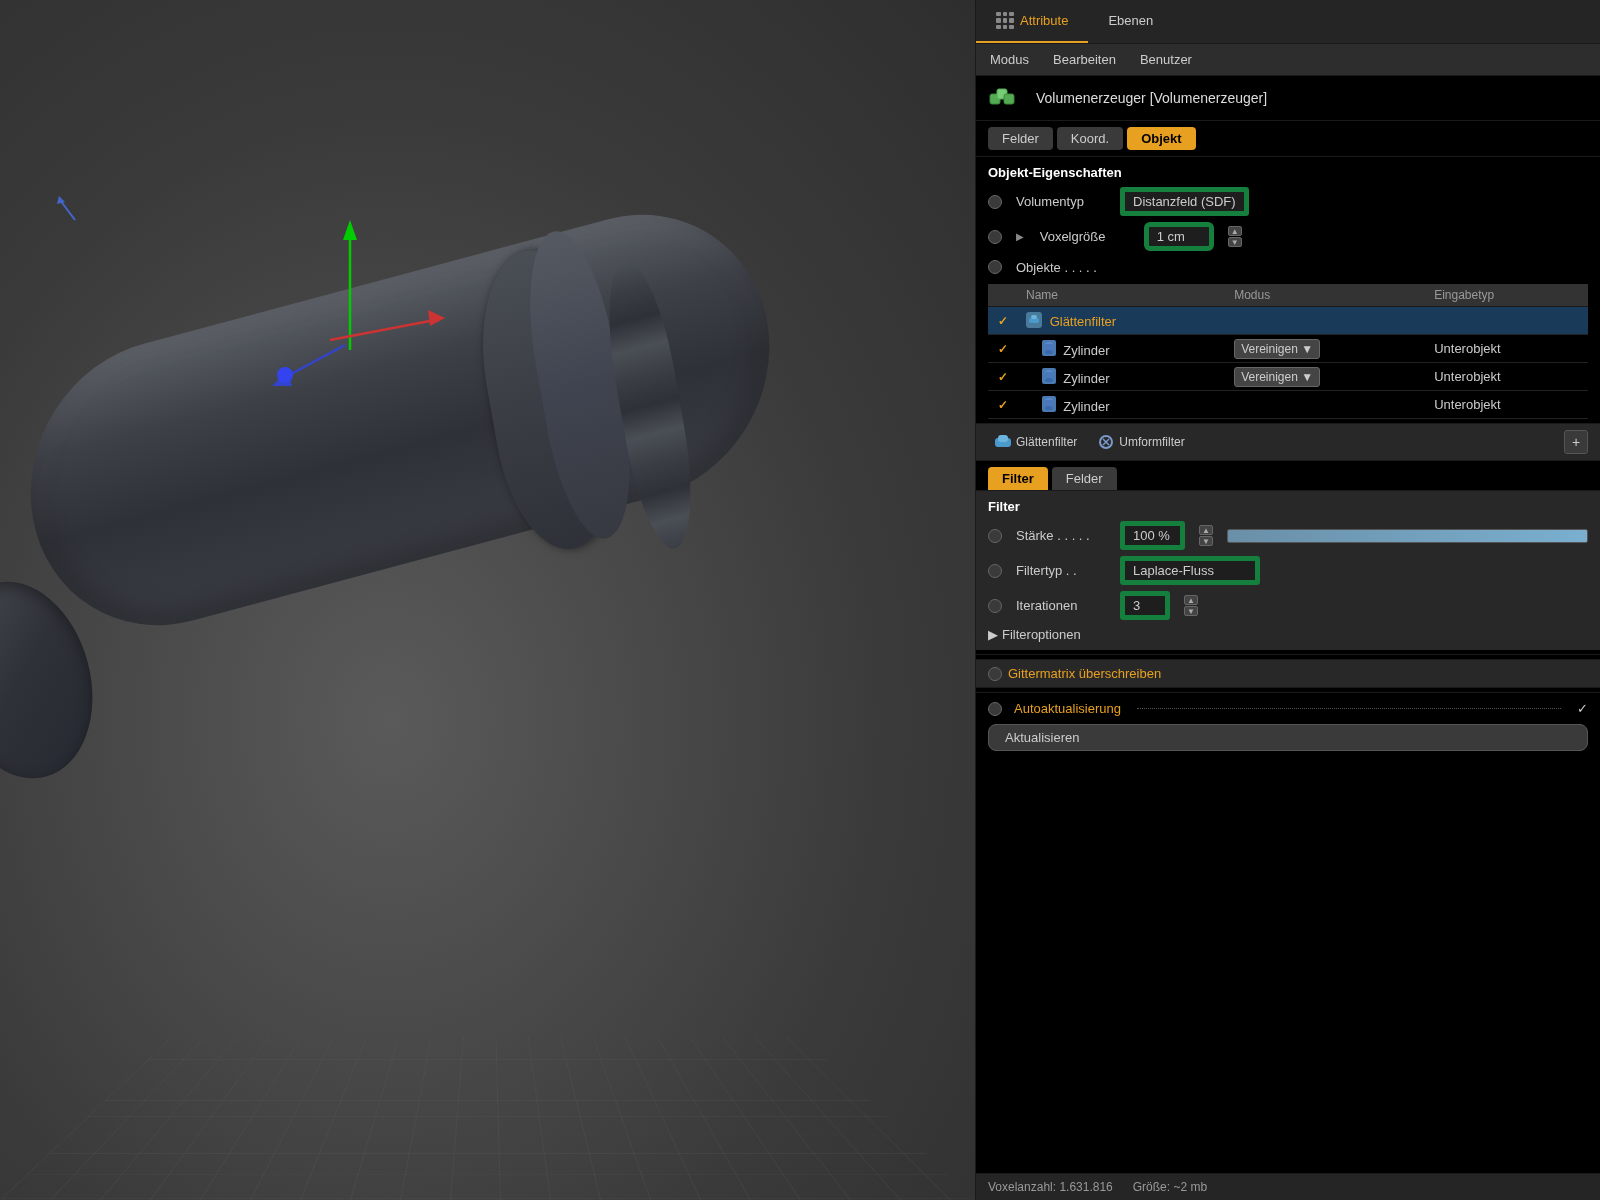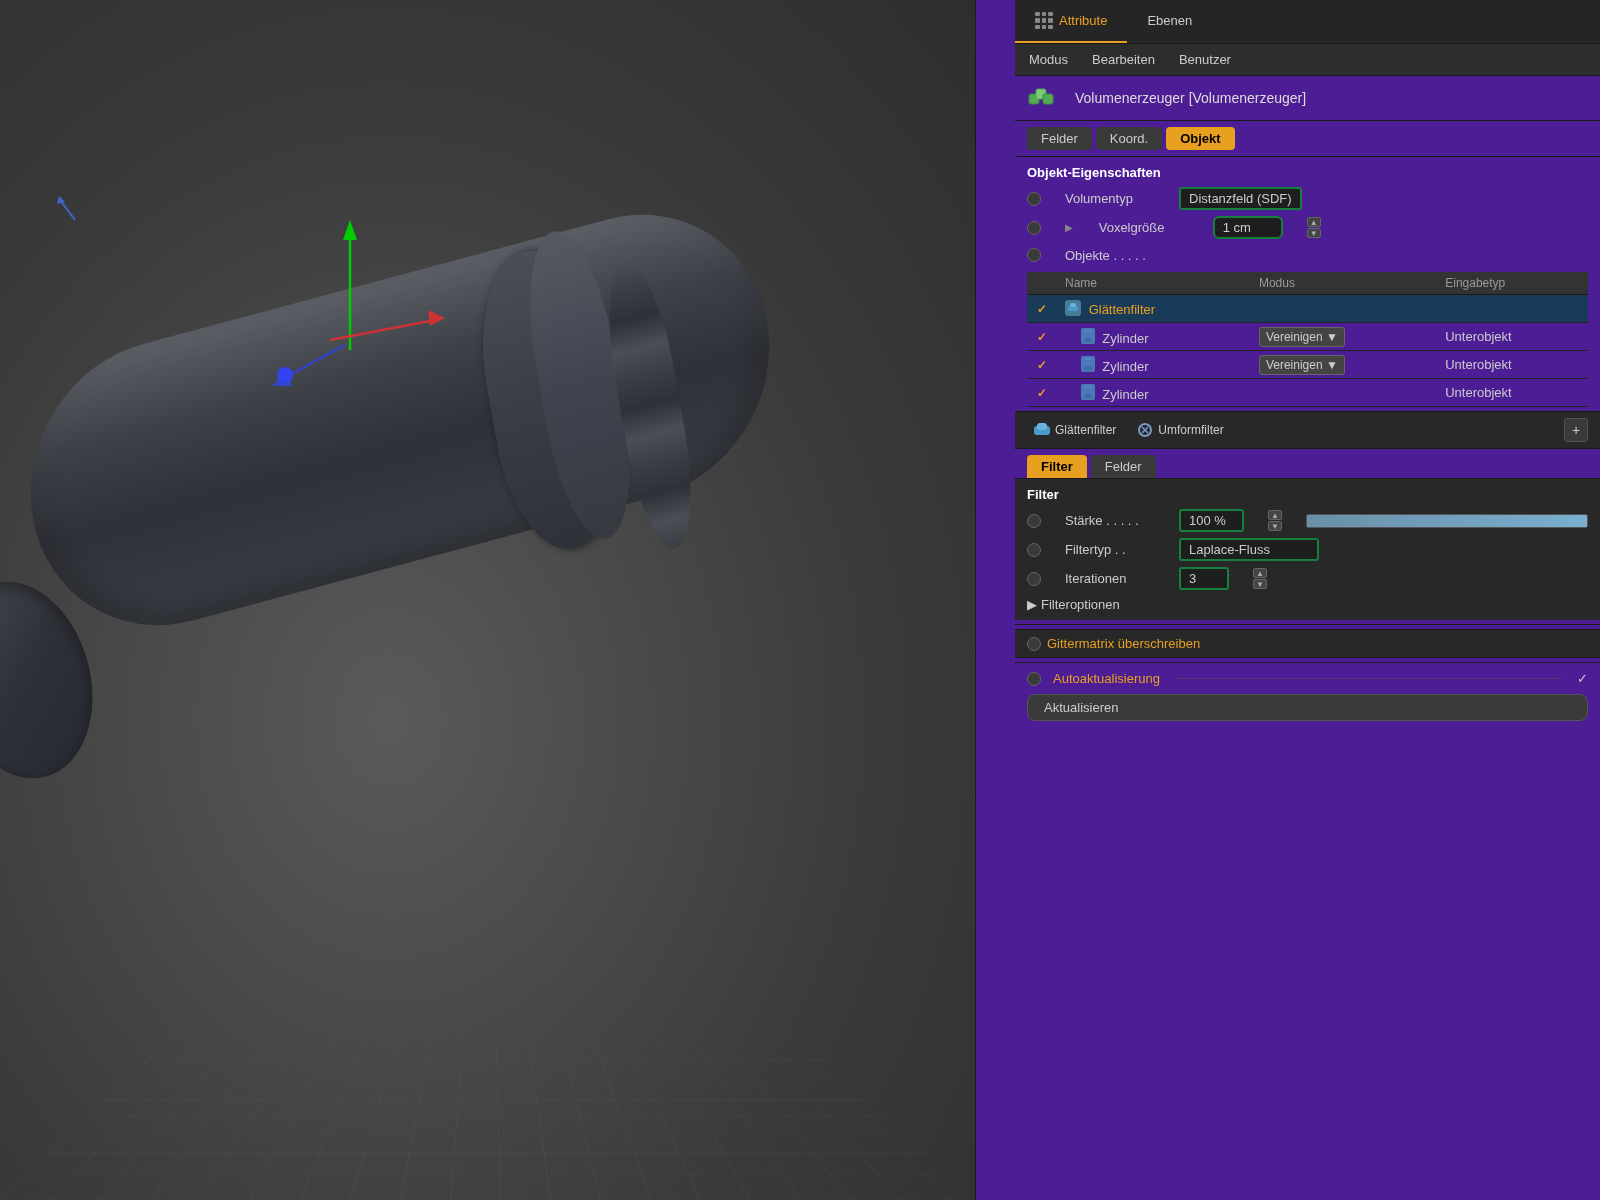--- a/index.html
+++ b/index.html
@@ -122,25 +122,24 @@
     
     .gizmo svg {
       position: absolute;
       top: 0; left: 0;
     }
 
     
     #panel {
       width: 625px;
       height: 1200px;
-      background: #4c1d95;
+      background: #000000;
       display: flex;
       flex-direction: column;
       border-left: 1px solid #1a1a1a;
-      padding-left: 39px;
     }
 
     
     .tab-bar-top {
       display: flex;
       background: #252525;
       border-bottom: 1px solid #1a1a1a;
       height: 44px;
       align-items: stretch;
     }
@@ -236,21 +235,21 @@
       font-size: 13px;
       padding: 8px 12px 4px;
     }
 
     
     .prop-row {
       display: flex;
       align-items: center;
       padding: 3px 12px;
       min-height: 26px;
-      gap: 24px;
+      gap: 14px;
     }
 
     .prop-radio {
       width: 14px;
       height: 14px;
       border-radius: 50%;
       border: 1px solid #666;
       background: #3a3a3a;
       flex-shrink: 0;
       cursor: pointer;
@@ -262,21 +261,21 @@
       min-width: 90px;
     }
 
     .prop-label-dots {
       color: #ccc;
       font-size: 13px;
     }
 
     .prop-value-box {
       background: #1e1e1e;
-      border: 2px solid #15803d;
+      border: 5px solid #15803d;
       border-radius: 3px;
       padding: 2px 8px;
       color: #ccc;
       font-size: 13px;
       min-width: 80px;
     }
 
     .prop-triangle {
       color: #888;
       font-size: 10px;
@@ -835,14 +834,18 @@
     <div class="prop-radio"></div>
     <span class="auto-label">Autoaktualisierung</span>
     <div class="dots-line"></div>
     <span class="checkmark">✓</span>
   </div>
 
   <div class="aktualisieren-btn">Aktualisieren</div>
 
   <div class="spacer"></div>
 
+  <div class="status-bar">
+    <span class="status-text">Voxelanzahl: 1.631.816</span>
+    <span class="status-text">Größe: ~2 mb</span>
+  </div>
 
 </div>
 
 </body></html>

